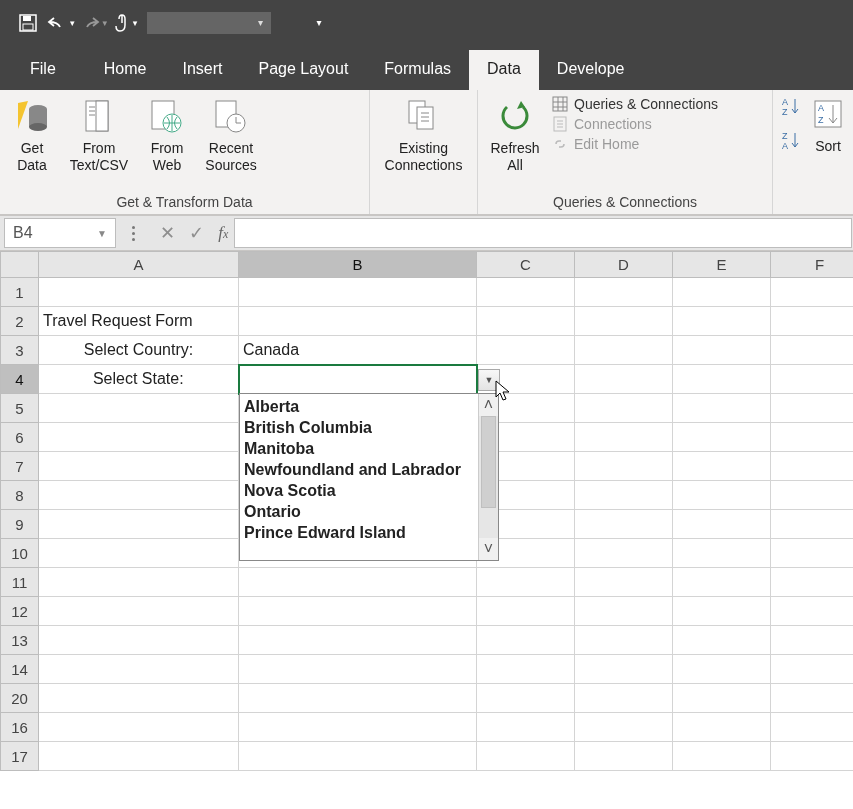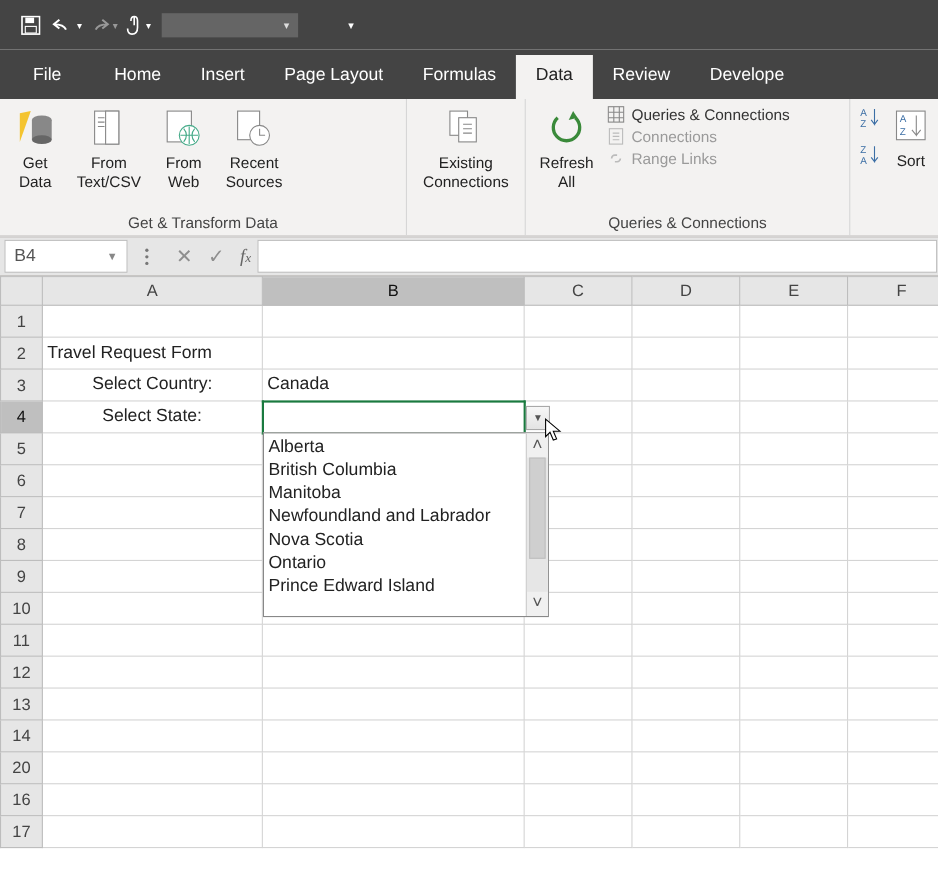--- a/index.html
+++ b/index.html
@@ -70,21 +70,21 @@
   td.cell.right { text-align:center; }
   td.cell.selected { border:2px solid #1a7a3f; padding:0 3px; position:relative;}
   .dd-btn {
     position:absolute; width:22px; height:22px; border:1px solid #a9a9a9; background:linear-gradient(#f7f7f7,#e3e3e3);
     display:flex; align-items:center; justify-content:center;
   }
   .dd-list {
     position:absolute; background:#fff; border:1px solid #888; font-size:16px; color:#222;
     display:flex;
   }
-  .dd-items { flex:1; padding:2px 6px 2px 4px; line-height:21px; }
+  .dd-items { flex:1; padding:2px 6px 2px 4px; line-height:21px;font-weight:bold; }
   .dd-items div { white-space:nowrap; }
   .dd-scroll { width:20px; background:#f0f0f0; border-left:1px solid #ccc; display:flex; flex-direction:column; justify-content:space-between; align-items:center;}
   .dd-scroll .arrow { height:22px; display:flex; align-items:center; justify-content:center; width:100%; color:#555;}
   .dd-scroll .track { flex:1; width:100%; background:#e6e6e6; position:relative;}
   .dd-scroll .thumb { position:absolute; top:0; left:2px; right:2px; height:92px; background:#cfcfcf; border:1px solid #bfbfbf;}
   .cursor {
     position:absolute; pointer-events:none;
   }
   .dots-btn { width:22px; height:30px; display:flex; flex-direction:column; align-items:center; justify-content:center; gap:3px; margin-left:6px; }
   .dots-btn span { width:3px; height:3px; background:#777; border-radius:50%; }
@@ -127,21 +127,20 @@
   </div>
 </div>
 
 <div class="tabs">
   <div class="tab" style="padding-left:14px;padding-right:30px;">File</div>
   <div class="tab">Home</div>
   <div class="tab">Insert</div>
   <div class="tab">Page Layout</div>
   <div class="tab">Formulas</div>
   <div class="tab active">Data</div>
-  <div class="tab">Review</div>
   <div class="tab" style="padding-right:4px">Develope</div>
 </div>
 
 <div class="ribbon">
   <div class="group" style="width:370px">
     <div class="group-body">
       <div class="big-btn" style="width:52px">
         <span class="icon">
           <svg width="36" height="36" viewBox="0 0 36 36">
               <path d="M4 4 L14 2 L4 30 Z" fill="#f4c430"></path>
@@ -237,21 +236,21 @@
               </svg>
             </span>
           <span>Connections</span>
         </div>
         <div class="link-item disabled">
           <span>
               <svg width="16" height="16" viewBox="0 0 16 16">
                 <path d="M4 8a3 3 0 0 1 3-3h2M12 8a3 3 0 0 1-3 3h-2" fill="none" stroke="#bbb" stroke-width="1.5"></path>
               </svg>
             </span>
-          <span>Range Links</span>
+          <span>Edit Home</span>
         </div>
       </div>
     </div>
     <div class="group-label">Queries &amp; Connections</div>
   </div>
 
   <div class="group" style="border-right:none; width:80px">
     <div class="group-body sort-group">
       <div class="sort-col">
         <div class="sort-icon">

